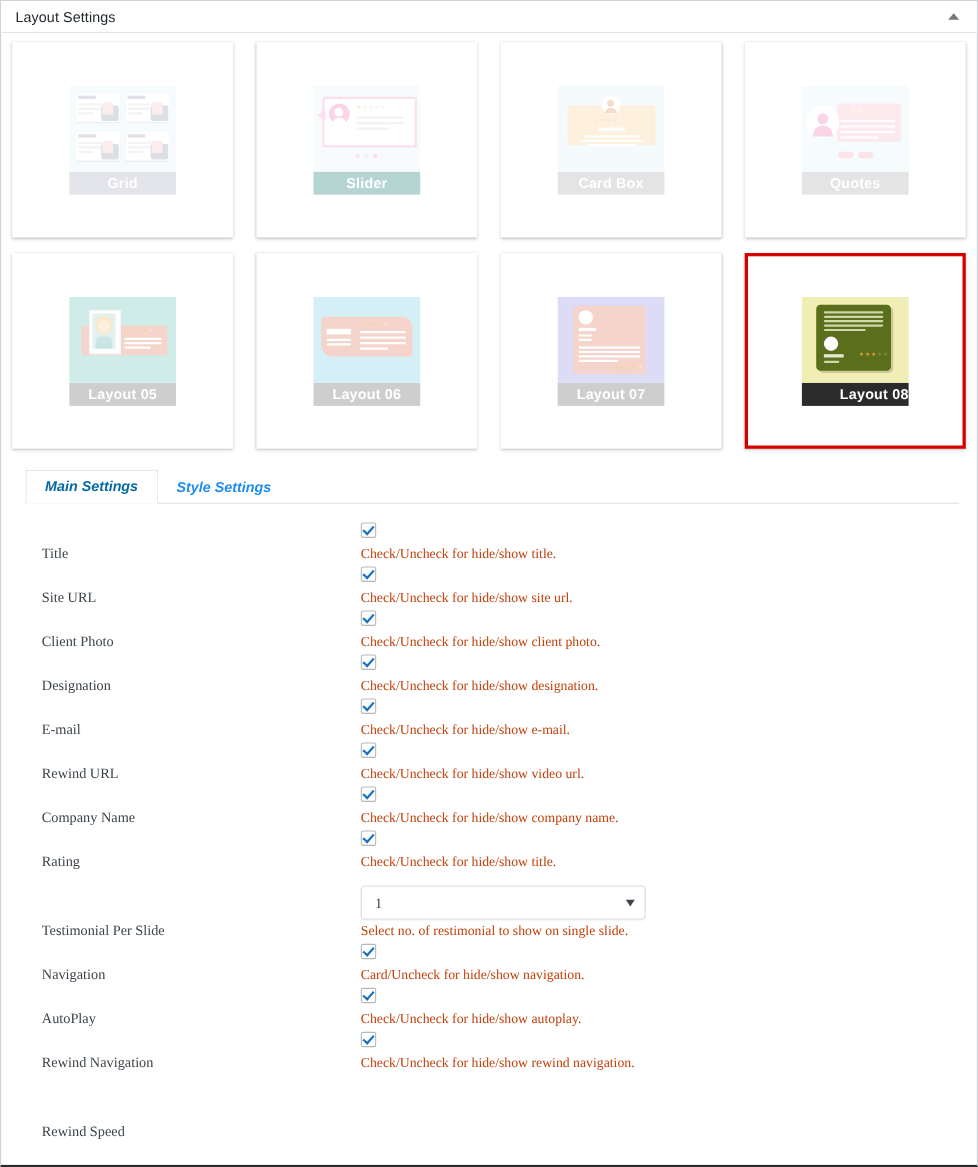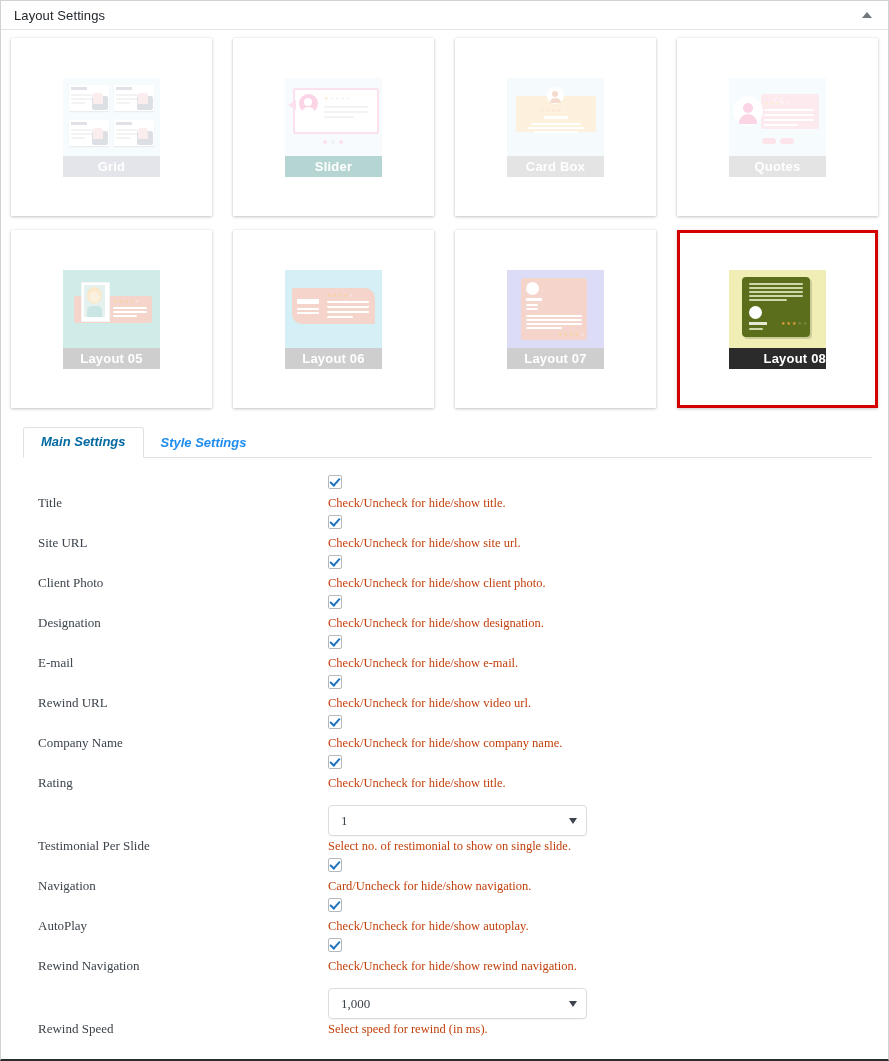--- a/index.html
+++ b/index.html
@@ -442,23 +442,16 @@
       <div class="row">
         <div class="row-label">AutoPlay</div>
         <div class="row-control"><span class="cbx checked"></span><div class="hint">Check/Uncheck for hide/show autoplay.</div></div>
       </div>
       <div class="row">
         <div class="row-label">Rewind Navigation</div>
         <div class="row-control"><span class="cbx checked"></span><div class="hint">Check/Uncheck for hide/show rewind navigation.</div></div>
       </div>
       <div class="row select-row">
         <div class="row-label">Rewind Speed</div>
-        <div class="row-control">
-          <div class="select-box">
-            <span class="select-value">1,000</span>
-            <span class="select-caret"></span>
-          </div>
-          <div class="hint">Select speed for rewind (in ms).</div>
-        </div>
       </div>
     </div>
 
 </div>
 
 </body></html>

